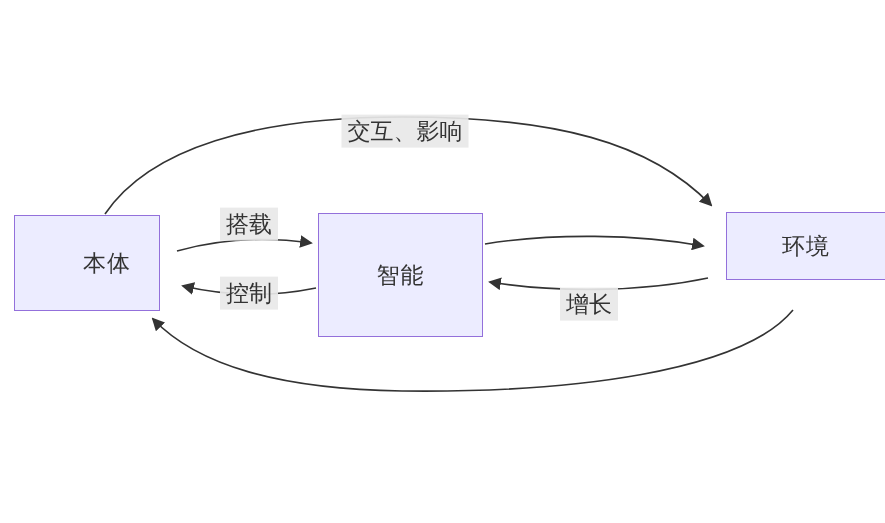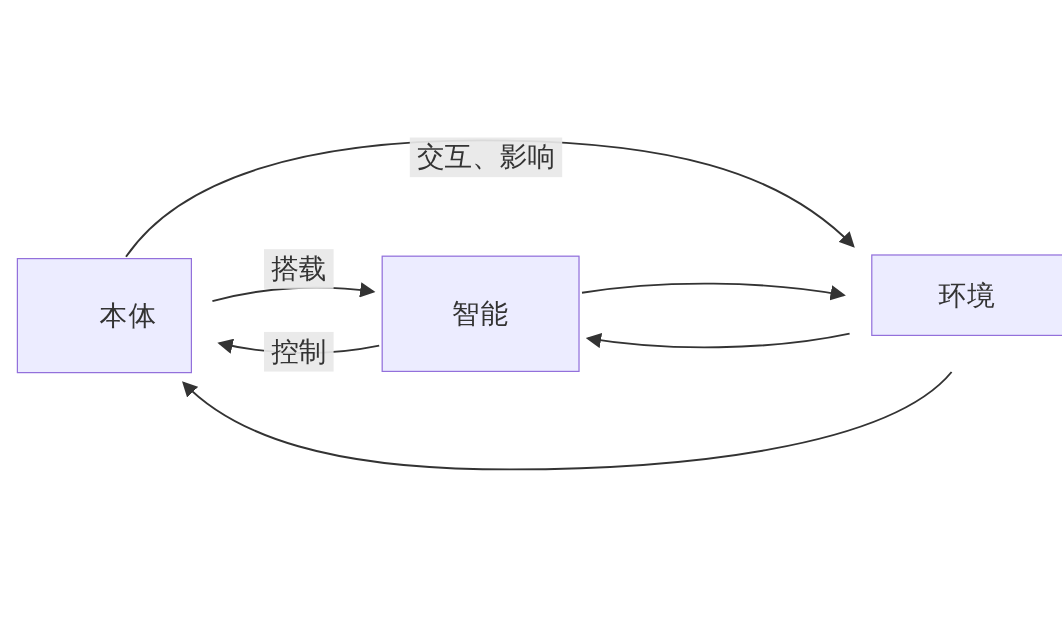--- a/index.html
+++ b/index.html
@@ -33,21 +33,21 @@
     background: #ECECFF;
     border: 1px solid #9370DB;
     display: flex;
     align-items: center;
     justify-content: center;
     font-size: 23px;
     color: #333333;
     letter-spacing: 1px;
   }
   .node-body        { left: 14px;  top: 215px; width: 146px; height: 96px; padding-left: 40px; }
-  .node-intelligence{ left: 318px; top: 213px; width: 165px; height: 97px; }
+  .node-intelligence{ left: 318px; top: 213px; width: 165px; height: 124px; }
   .node-environment { left: 726px; top: 212px; width: 160px; height: 68px; justify-content: center; }
   .edge-label {
     position: absolute;
     transform: translate(-50%, -50%);
     background: rgba(232, 232, 232, 0.92);
     color: #333333;
     font-size: 23px;
     line-height: 1.25;
     padding: 2px 6px;
     white-space: nowrap;
@@ -96,15 +96,16 @@
     <span>环境</span>
   </div>
 
   <div class="edge-label lbl-interact">交互、影响</div>
 
   <div class="edge-label lbl-mount">搭载</div>
 
   <div class="edge-label lbl-control">控制</div>
 
 
+  <div class="edge-label lbl-grow">增长</div>
 
 
 </div>
 
 </body></html>

